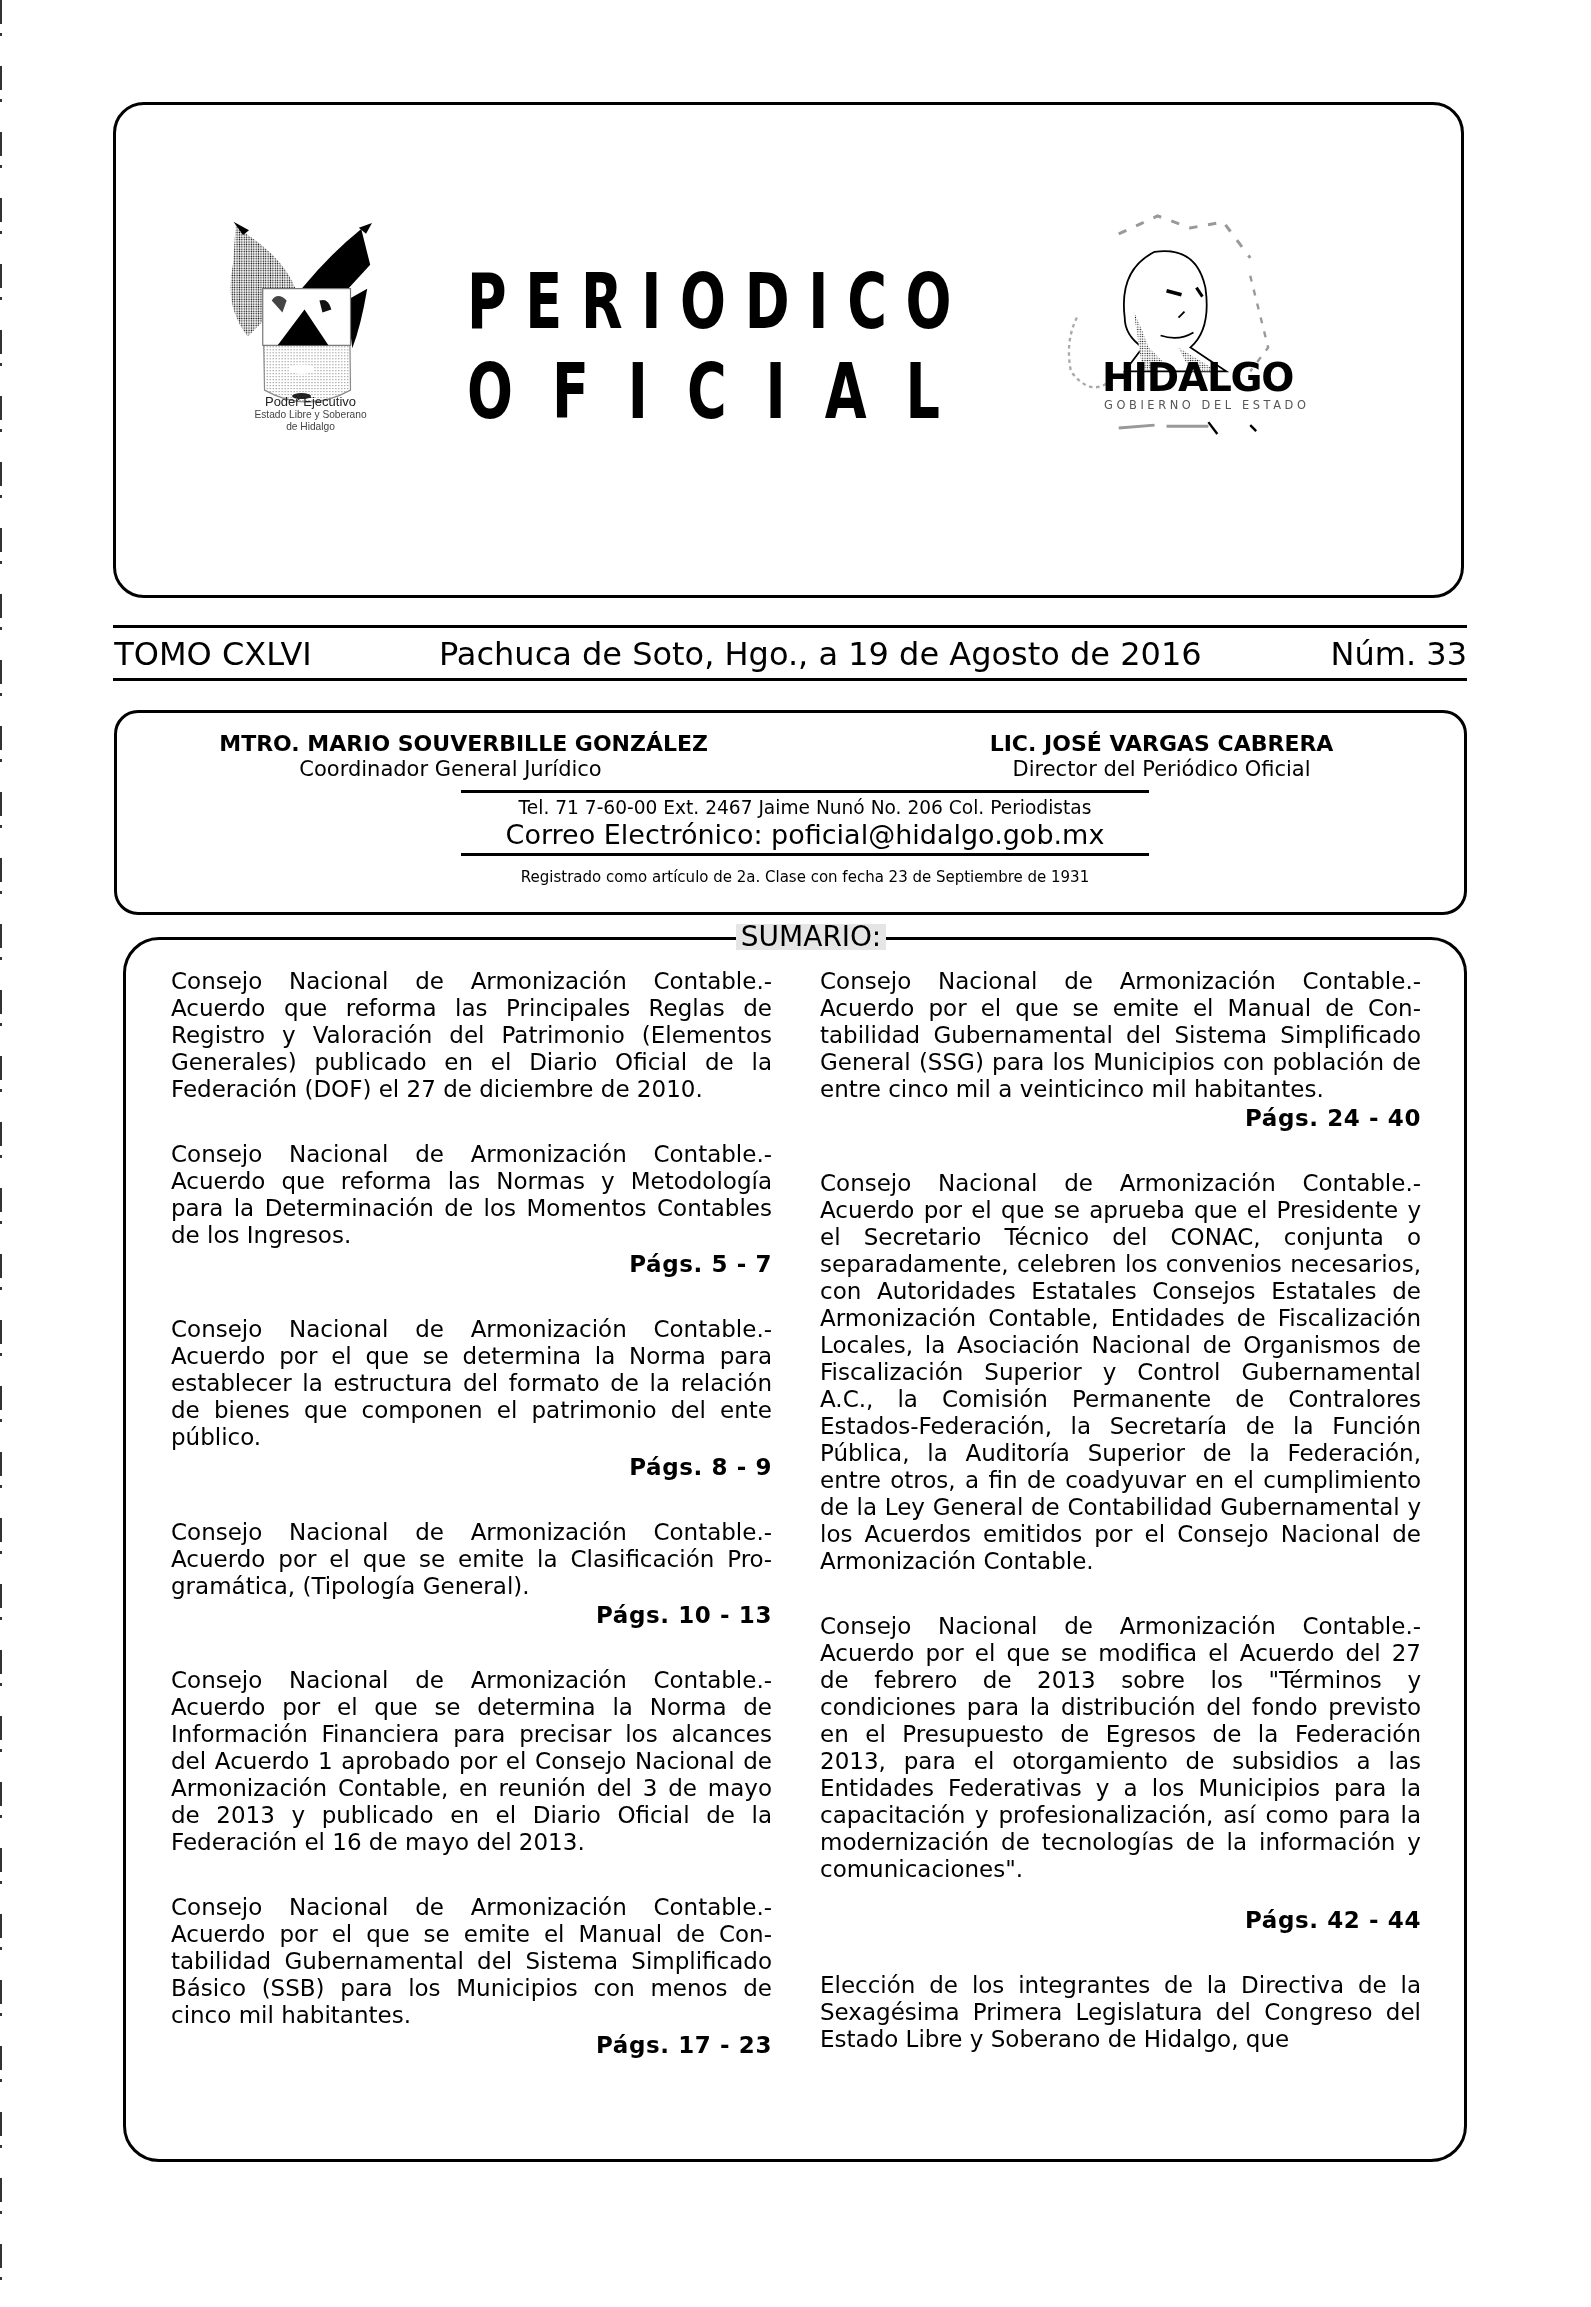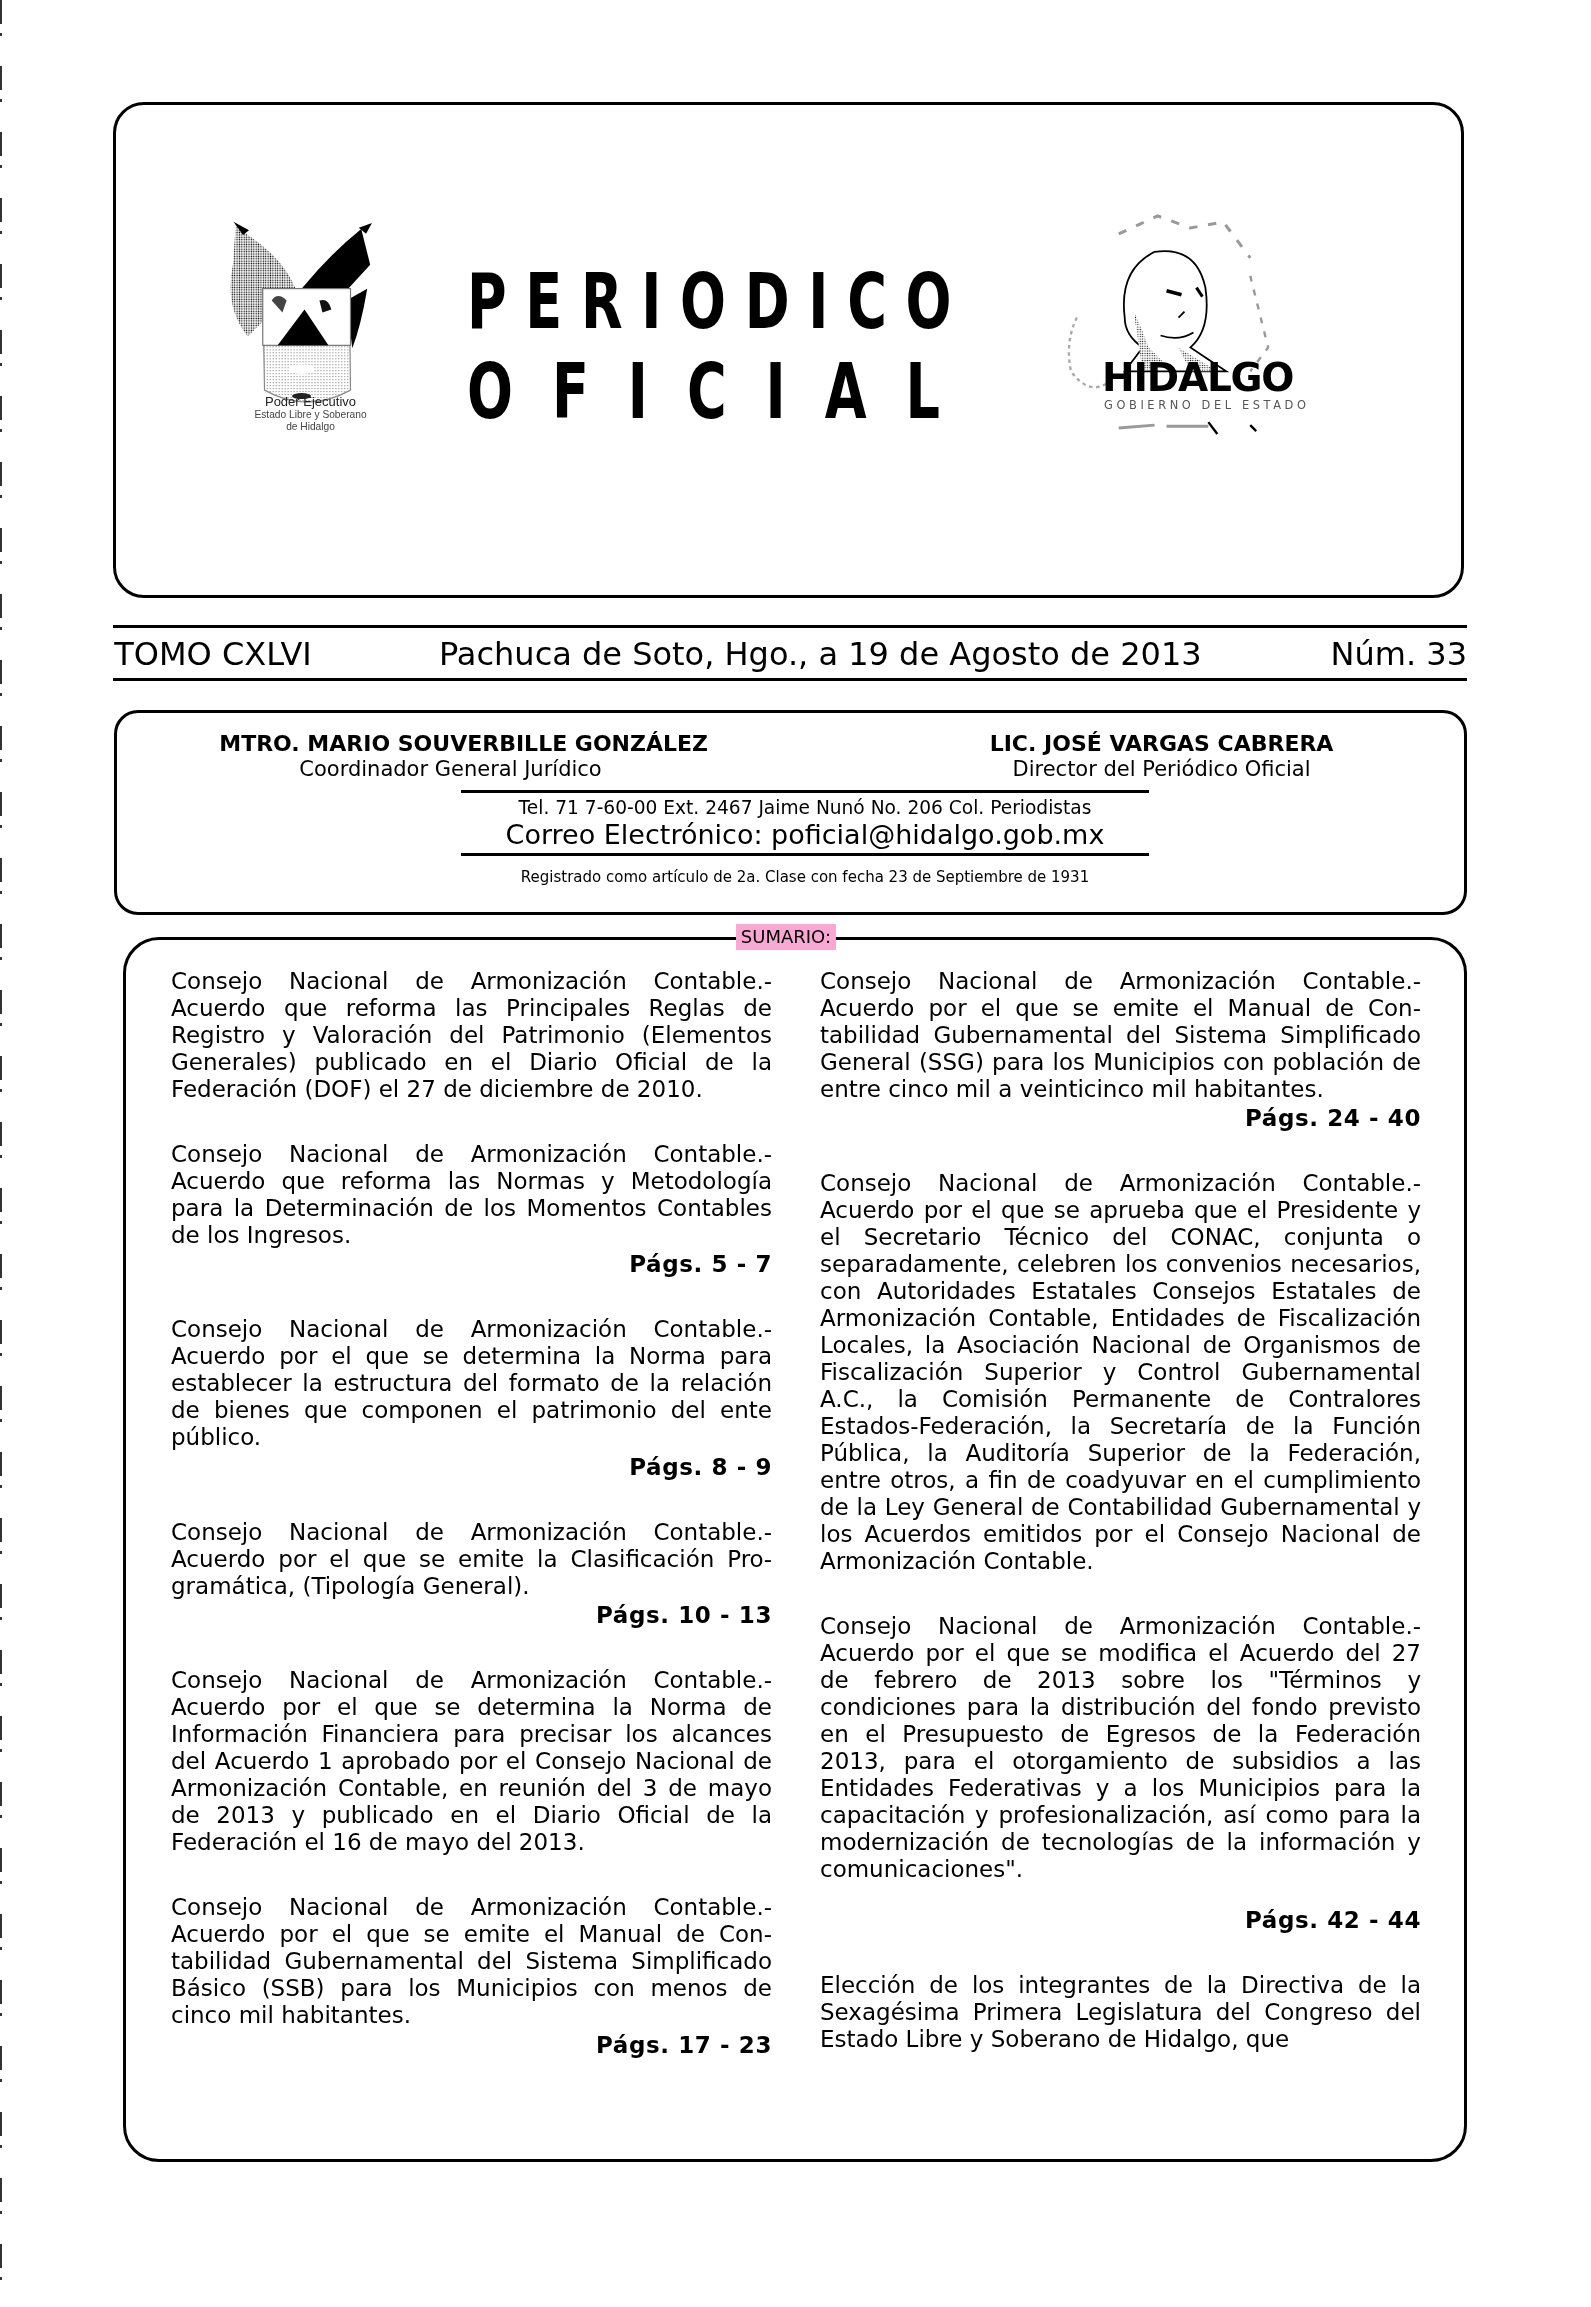--- a/index.html
+++ b/index.html
@@ -77,22 +77,22 @@
   .phone { top: 796px; font-size: 18.6px; line-height: 24px; }
   .email { top: 822px; font-size: 27px; line-height: 26px; }
   .registro { top: 867px; font-size: 15px; line-height: 21.5px; }
 
   
   .sumario-box {
     position: absolute; left: 123px; top: 937px; width: 1344px; height: 1225px;
     border: 3px solid #000; border-radius: 36px; box-sizing: border-box;
   }
   .sumario-label {
-    position: absolute; left: 736px; top: 924px; padding: 0 4.8px; background: #f9a8d4;
-    font-family: "DejaVu Sans", sans-serif; font-size: 18px; line-height: 26px; white-space: nowrap;
+    position: absolute; left: 736px; top: 924px; padding: 0 4.8px; background: #e5e5e5;
+    font-family: "DejaVu Sans", sans-serif; font-size: 28px; line-height: 26px; white-space: nowrap;
   }
   .col {
     position: absolute; top: 968px; width: 601px;
     font-family: "DejaVu Sans", sans-serif; font-size: 23px; line-height: 27px;
     text-align: justify; hyphens: manual;
   }
   .col-left { left: 171px; }
   .col-right { left: 820px; }
   .entry { margin: 0 0 38px 0; }
   .entry .text { display: block; }
@@ -166,21 +166,21 @@
   <path d="M110 395 L170 390 M190 392 L260 392" stroke="#999" stroke-width="5"></path>
   <path d="M260 385 L275 405" stroke="#000" stroke-width="4"></path>
   <path d="M330 390 L340 400" stroke="#000" stroke-width="4"></path>
 </svg>
 <div class="hidalgo-word">HIDALGO</div>
 <div class="hidalgo-sub">GOBIERNO DEL ESTADO</div>
 
 <div class="rule" style="top:625px;"></div>
 <div class="tomo-line">
   <span class="tomo">TOMO CXLVI</span>
-  <span class="place-date">Pachuca de Soto, Hgo., a 19 de Agosto de 2013</span>
+  <span class="place-date">Pachuca de Soto, Hgo., a 19 de Agosto de 2016</span>
   <span class="num">Núm. 33</span>
 </div>
 <div class="rule" style="top:678px;"></div>
 
 <div class="info-box"></div>
 <div class="person person-left">
   <span class="name">MTRO. MARIO SOUVERBILLE GONZÁLEZ</span>
   <span class="role">Coordinador General Jurídico</span>
 </div>
 <div class="person person-right">

